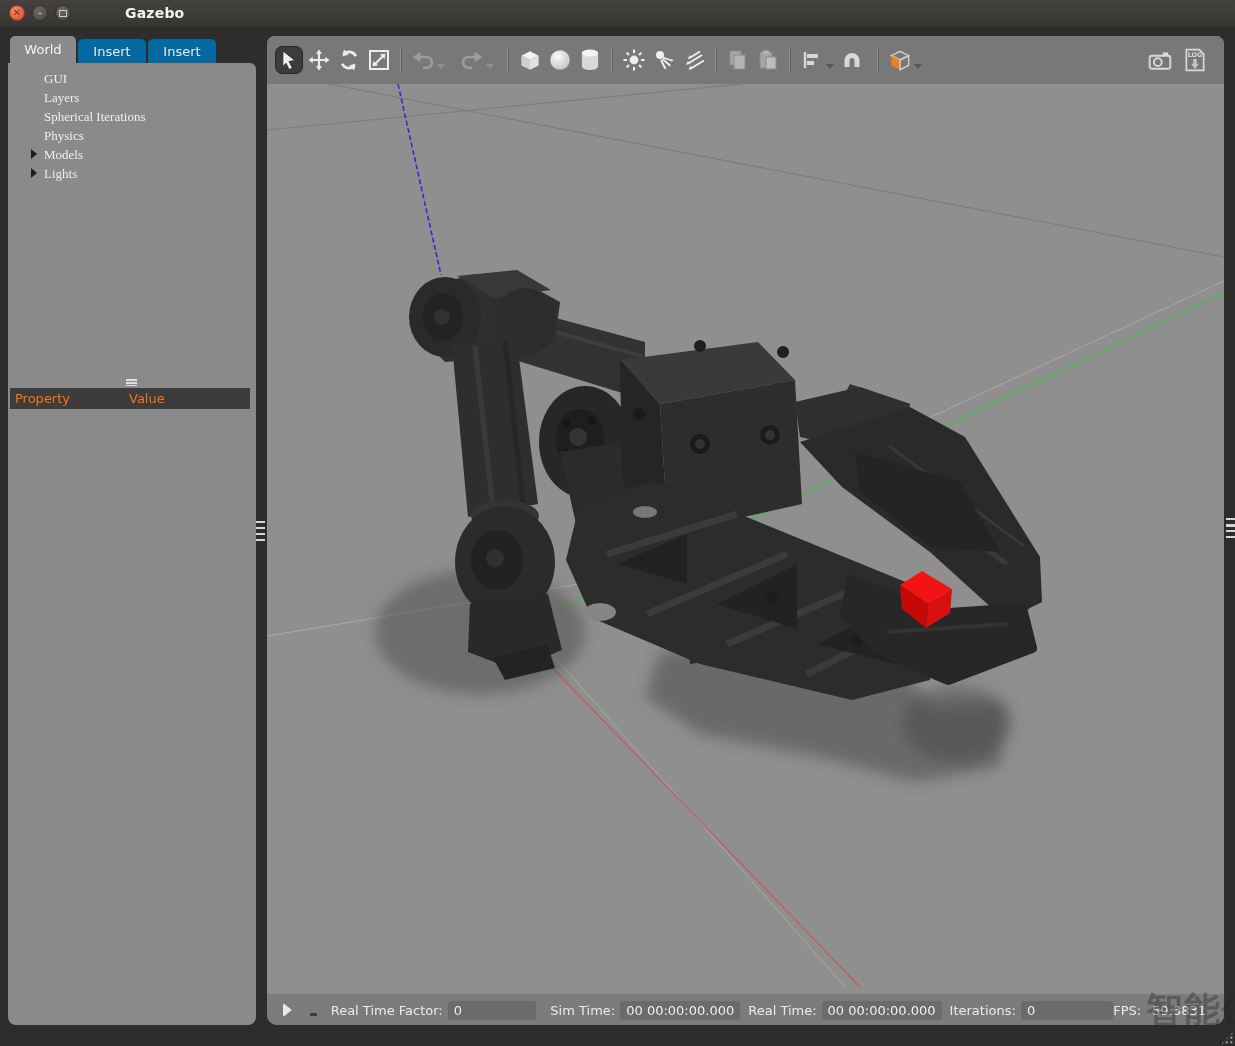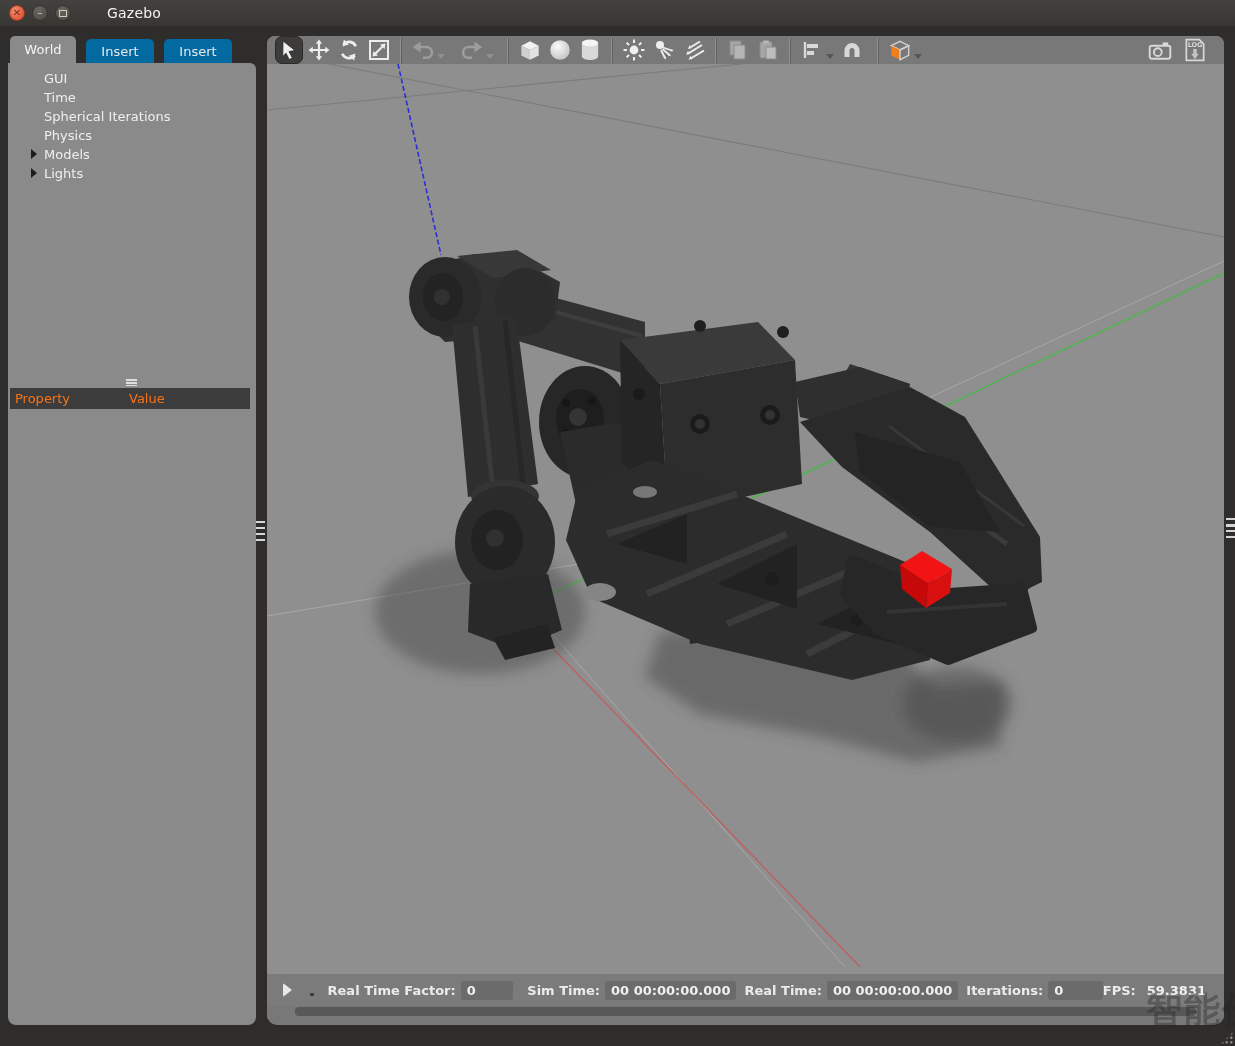--- a/index.html
+++ b/index.html
@@ -10,54 +10,54 @@
   }
   
   .titlebar{position:absolute;left:0;top:0;width:1235px;height:26px;
     background:linear-gradient(#444240,#383633);display:flex;align-items:center;}
   .winbtns{display:flex;gap:7px;margin-left:9px;}
   .winbtn{width:16px;height:16px;border-radius:50%;display:flex;align-items:center;justify-content:center;
     font-size:10px;line-height:1;box-sizing:border-box;}
   .winbtn.close{background:radial-gradient(circle at 35% 30%,#F08C6E,#E25B3C 70%);border:1px solid #9e3a23;color:#7b2a16;font-weight:bold;}
   .winbtn.min,.winbtn.max{background:radial-gradient(circle at 35% 30%,#6b6760,#514e48 75%);border:1px solid #35332f;color:#cfcbc2;}
   .winbtn.max span{display:block;width:6px;height:5px;border:1px solid #cfcbc2;}
-  .win-title{color:#f3f2ef;font-weight:normal;font-size:14px;margin-left:36px;letter-spacing:.2px;}
-  
-  .tabrow{position:absolute;left:10px;top:36px;display:flex;align-items:flex-end;gap:10px;height:27px;}
+  .win-title{color:#f3f2ef;font-weight:bold;font-size:14px;margin-left:54px;letter-spacing:.2px;}
+  
+  .tabrow{position:absolute;left:10px;top:36px;display:flex;align-items:flex-end;gap:2px;height:27px;}
   .tab{border-radius:5px 5px 0 0;font-size:13px;display:flex;align-items:center;justify-content:center;
     color:#e9e9e7;cursor:default;}
   .tab.active{background:#8a8a8a;height:27px;width:66px;color:#f5f5f3;}
   .tab.inactive{background:#0369a1;height:24px;width:68px;}
   
   .leftpanel{position:absolute;left:8px;top:63px;width:248px;height:962px;background:#8a8a8a;
     border-radius:0 6px 8px 8px;}
-  .tree{position:absolute;left:0;top:6px;width:100%;}
+  .tree{position:absolute;left:0;top:6px;width:100%;font-family:Liberation Serif, serif;}
   .tree-item{height:19px;line-height:19px;font-size:13px;color:#efefec;padding-left:36px;position:relative;}
   .tree-item .tri{position:absolute;left:23px;top:4px;width:0;height:0;
     border-left:6px solid #1c1c1c;border-top:5px solid transparent;border-bottom:5px solid transparent;}
   .splitdots{position:absolute;left:118px;top:316px;width:11px;height:7px;
     background:repeating-linear-gradient(to bottom,#e8e8e8 0 2px,rgba(0,0,0,0) 2px 3px);opacity:.9;}
   .propheader{position:absolute;left:2px;top:325px;width:240px;height:21px;background:#3c3c3c;
     display:flex;align-items:center;}
   .propheader .col{font-size:13px;font-weight:normal;color:#f97316;}
   .propheader .col.p{margin-left:5px;width:114px;}
   
   .main{position:absolute;left:267px;top:36px;width:957px;height:989px;background:#787878;
     border-radius:8px 8px 10px 10px;overflow:hidden;}
-  .toolbar{height:28px;display:flex;align-items:center;padding-left:7px;background:#787878;}
+  .toolbar{height:48px;display:flex;align-items:center;padding-left:7px;background:#787878;}
   .tbtn{width:28px;height:28px;display:flex;align-items:center;justify-content:center;flex:0 0 auto;margin:0 1px;}
   .tbtn.active{background:#3d3c3a;border:1px solid #2a2927;border-radius:7px;box-sizing:border-box;}
   .tsep{width:1px;height:25px;background:#909090;border-right:1px solid #5f5f5f;margin:0 6px;flex:0 0 auto;}
   .caret{width:0;height:0;border-left:4px solid transparent;border-right:4px solid transparent;
     border-top:5px solid #565656;margin:12px 3px 0 -1px;flex:0 0 auto;}
   .caret.dim{border-top-color:#8f8f8f;}
   .t-right{margin-left:auto;display:flex;align-items:center;margin-right:14px;}
   .scene{display:block;}
   
-  .statusbar{height:32px;display:flex;align-items:center;background:#7b7b7b;font-size:13px;color:#ececea;font-weight:bold;}
+  .statusbar{height:32px;display:flex;align-items:center;background:#7b7b7b;font-size:13px;color:#ececea;}
   .sb-tri{width:0;height:0;border-left:9px solid #e8e8e8;border-top:7px solid transparent;
     border-bottom:7px solid transparent;margin-left:16px;border-radius:2px;}
   .sb-dash{width:7px;height:3px;background:#3e3e3e;margin:8px 0 0 18px;}
   .sb-label{margin-left:14px;white-space:nowrap;color:#ebebe9;}
   .sb-field{background:#6b6b6b;border-radius:3px;height:19px;line-height:19px;color:#f0f0ee;
     padding:0 6px;margin-left:5px;white-space:nowrap;box-sizing:border-box;}
   .scrollstrip{height:13px;position:relative;background:#787878;}
   .scrollbar{position:absolute;left:28px;top:1px;width:901px;height:9px;background:#585858;border-radius:4px;}
   
   .vsplit{position:absolute;width:9px;height:20px;
@@ -87,21 +87,21 @@
 
 <div class="tabrow">
   <div class="tab active">World</div>
   <div class="tab inactive">Insert</div>
   <div class="tab inactive">Insert</div>
 </div>
 
 <div class="leftpanel">
   <div class="tree">
     <div class="tree-item"><span>GUI</span></div>
-    <div class="tree-item"><span>Time</span></div>
+    <div class="tree-item"><span>Layers</span></div>
     <div class="tree-item"><span>Spherical Iterations</span></div>
     <div class="tree-item"><span>Physics</span></div>
     <div class="tree-item"><span class="tri"></span><span>Models</span></div>
     <div class="tree-item"><span class="tri"></span><span>Lights</span></div>
   </div>
   <div class="splitdots"></div>
   <div class="propheader">
     <div class="col p">Property</div>
     <div class="col v">Value</div>
   </div>

